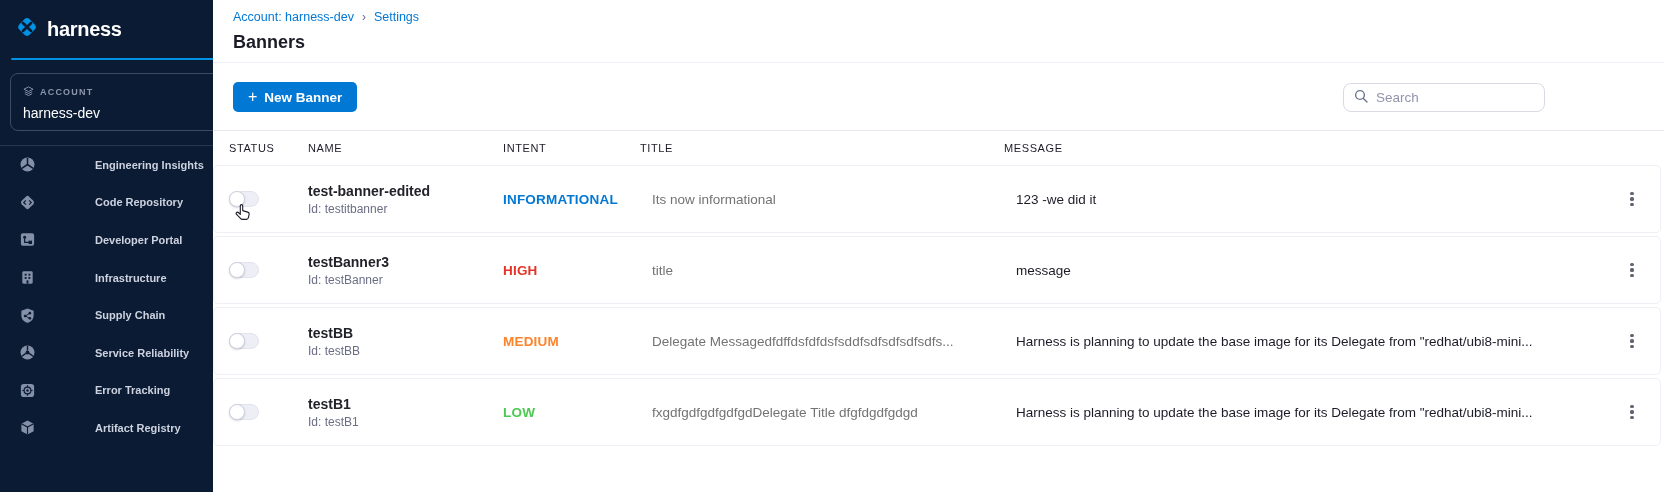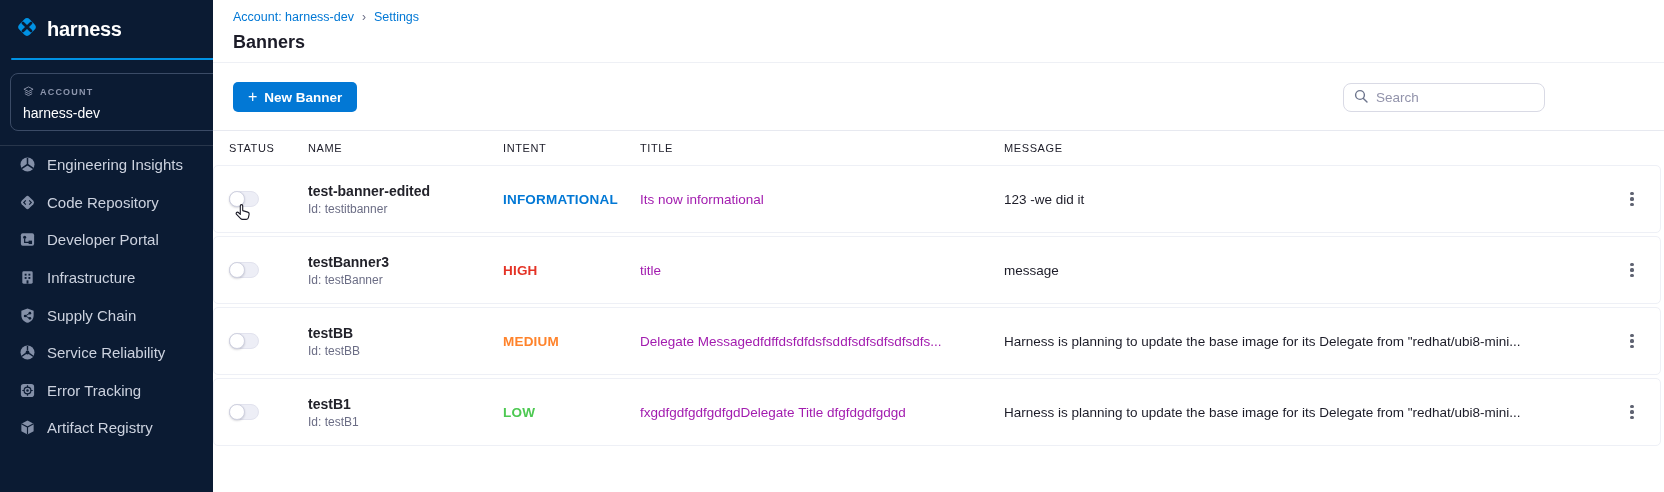--- a/index.html
+++ b/index.html
@@ -21,21 +21,21 @@
   .account-label-row { display:flex; align-items:center; gap:6px; }
   .account-label { color:#8d96ad; font-size:9px; font-weight:700; letter-spacing:1.2px; }
   .account-name { color:#fff; font-size:14px; font-weight:500; margin-top:4px; }
   .account-chev { position:absolute; right:11px; top:50%; transform:translateY(-50%); color:#aab3c7; font-size:16px; line-height:1; }
   .account-chev::before { content:"›"; }
 
   .nav-divider { margin-top:14px; border-top:1px solid rgba(255,255,255,0.12); }
   .nav { display:flex; flex-direction:column; }
   .nav-item { display:flex; align-items:center; height:37.6px; padding:0 15px 0 18px; gap:11px; cursor:pointer; }
   .nav-icon { width:18px; height:18px; display:grid; place-items:center; flex:none; }
-  .nav-label { flex:1; color:#ccd2df; font-size:15px; font-weight:400; white-space:nowrap; }
+  .nav-label { flex:1; color:#ccd2df; font-size:11px; font-weight:700; white-space:nowrap;margin-left:48px; }
   .info-icon { width:14px; height:14px; border:1.2px solid #97a0b5; border-radius:50%; color:#97a0b5; display:grid; place-items:center; font-size:9px; font-weight:700; line-height:1; flex:none; }
   .info-icon::before { content:"i"; font-family:"Liberation Serif",serif; }
   .chev-icon { color:#97a0b5; font-size:15px; line-height:1; flex:none; }
   .chev-icon::before { content:"›"; }
 
   
   .main { position:absolute; left:213px; top:0; right:0; height:492px; background:#fff; }
   .breadcrumb { position:absolute; left:20px; top:10px; display:flex; align-items:center; gap:8px; font-size:12.5px; }
   .breadcrumb a { color:#0278d5; text-decoration:none; cursor:pointer; }
   .bc-sep { color:#6b6d85; font-size:12px; }
@@ -56,21 +56,21 @@
   .col-intent { width:137px; flex:none; }
   .col-title { width:328px; flex:none; }
   .col-message { flex:1; min-width:0;padding-left:36px; }
   .col-actions { width:26px; flex:none; }
 
   .trow { display:flex; align-items:center; height:68px; margin:0 0 3px; padding:0 15px; background:#fff; border:1px solid #eef0f6; border-radius:5px; position:relative; cursor:pointer; }
   .trow:first-of-type { margin-top:3px; }
   .bname { font-size:14px; font-weight:600; color:#22222a; }
   .bid { font-size:12px; color:#6b6d85; margin-top:3px; }
   .cell-intent { font-size:13.5px; font-weight:700; letter-spacing:0.2px; }
-  .cell-title { font-size:13.5px; color:#a21caf; white-space:nowrap; overflow:hidden; padding-right:10px; }
+  .cell-title { font-size:13.5px; color:#737373; white-space:nowrap; overflow:hidden; padding-right:10px;margin-left:12px; }
   .cell-message { font-size:13.5px; color:#1c1c28; white-space:nowrap; overflow:hidden; padding-right:12px; }
 
   .toggle { width:30px; height:16px; border-radius:9px; background:#edeef6; border:1px solid #e2e3ee; position:relative; cursor:pointer; }
   .toggle .knob { position:absolute; left:-1px; top:-1px; width:16px; height:16px; border-radius:50%; background:#fff; border:1px solid #cfd1e0; box-shadow:0 1px 2px rgba(40,41,61,.18); }
 
   .kebab { background:none; border:none; cursor:pointer; width:26px; height:30px; display:flex; flex-direction:column; align-items:center; justify-content:center; gap:2.5px; }
   .kebab .dot { width:3.2px; height:3.2px; border-radius:50%; background:#5f6372; }
 
   .cursor-overlay { position:absolute; left:21px; top:37px; z-index:3; pointer-events:none; }
 </style>

